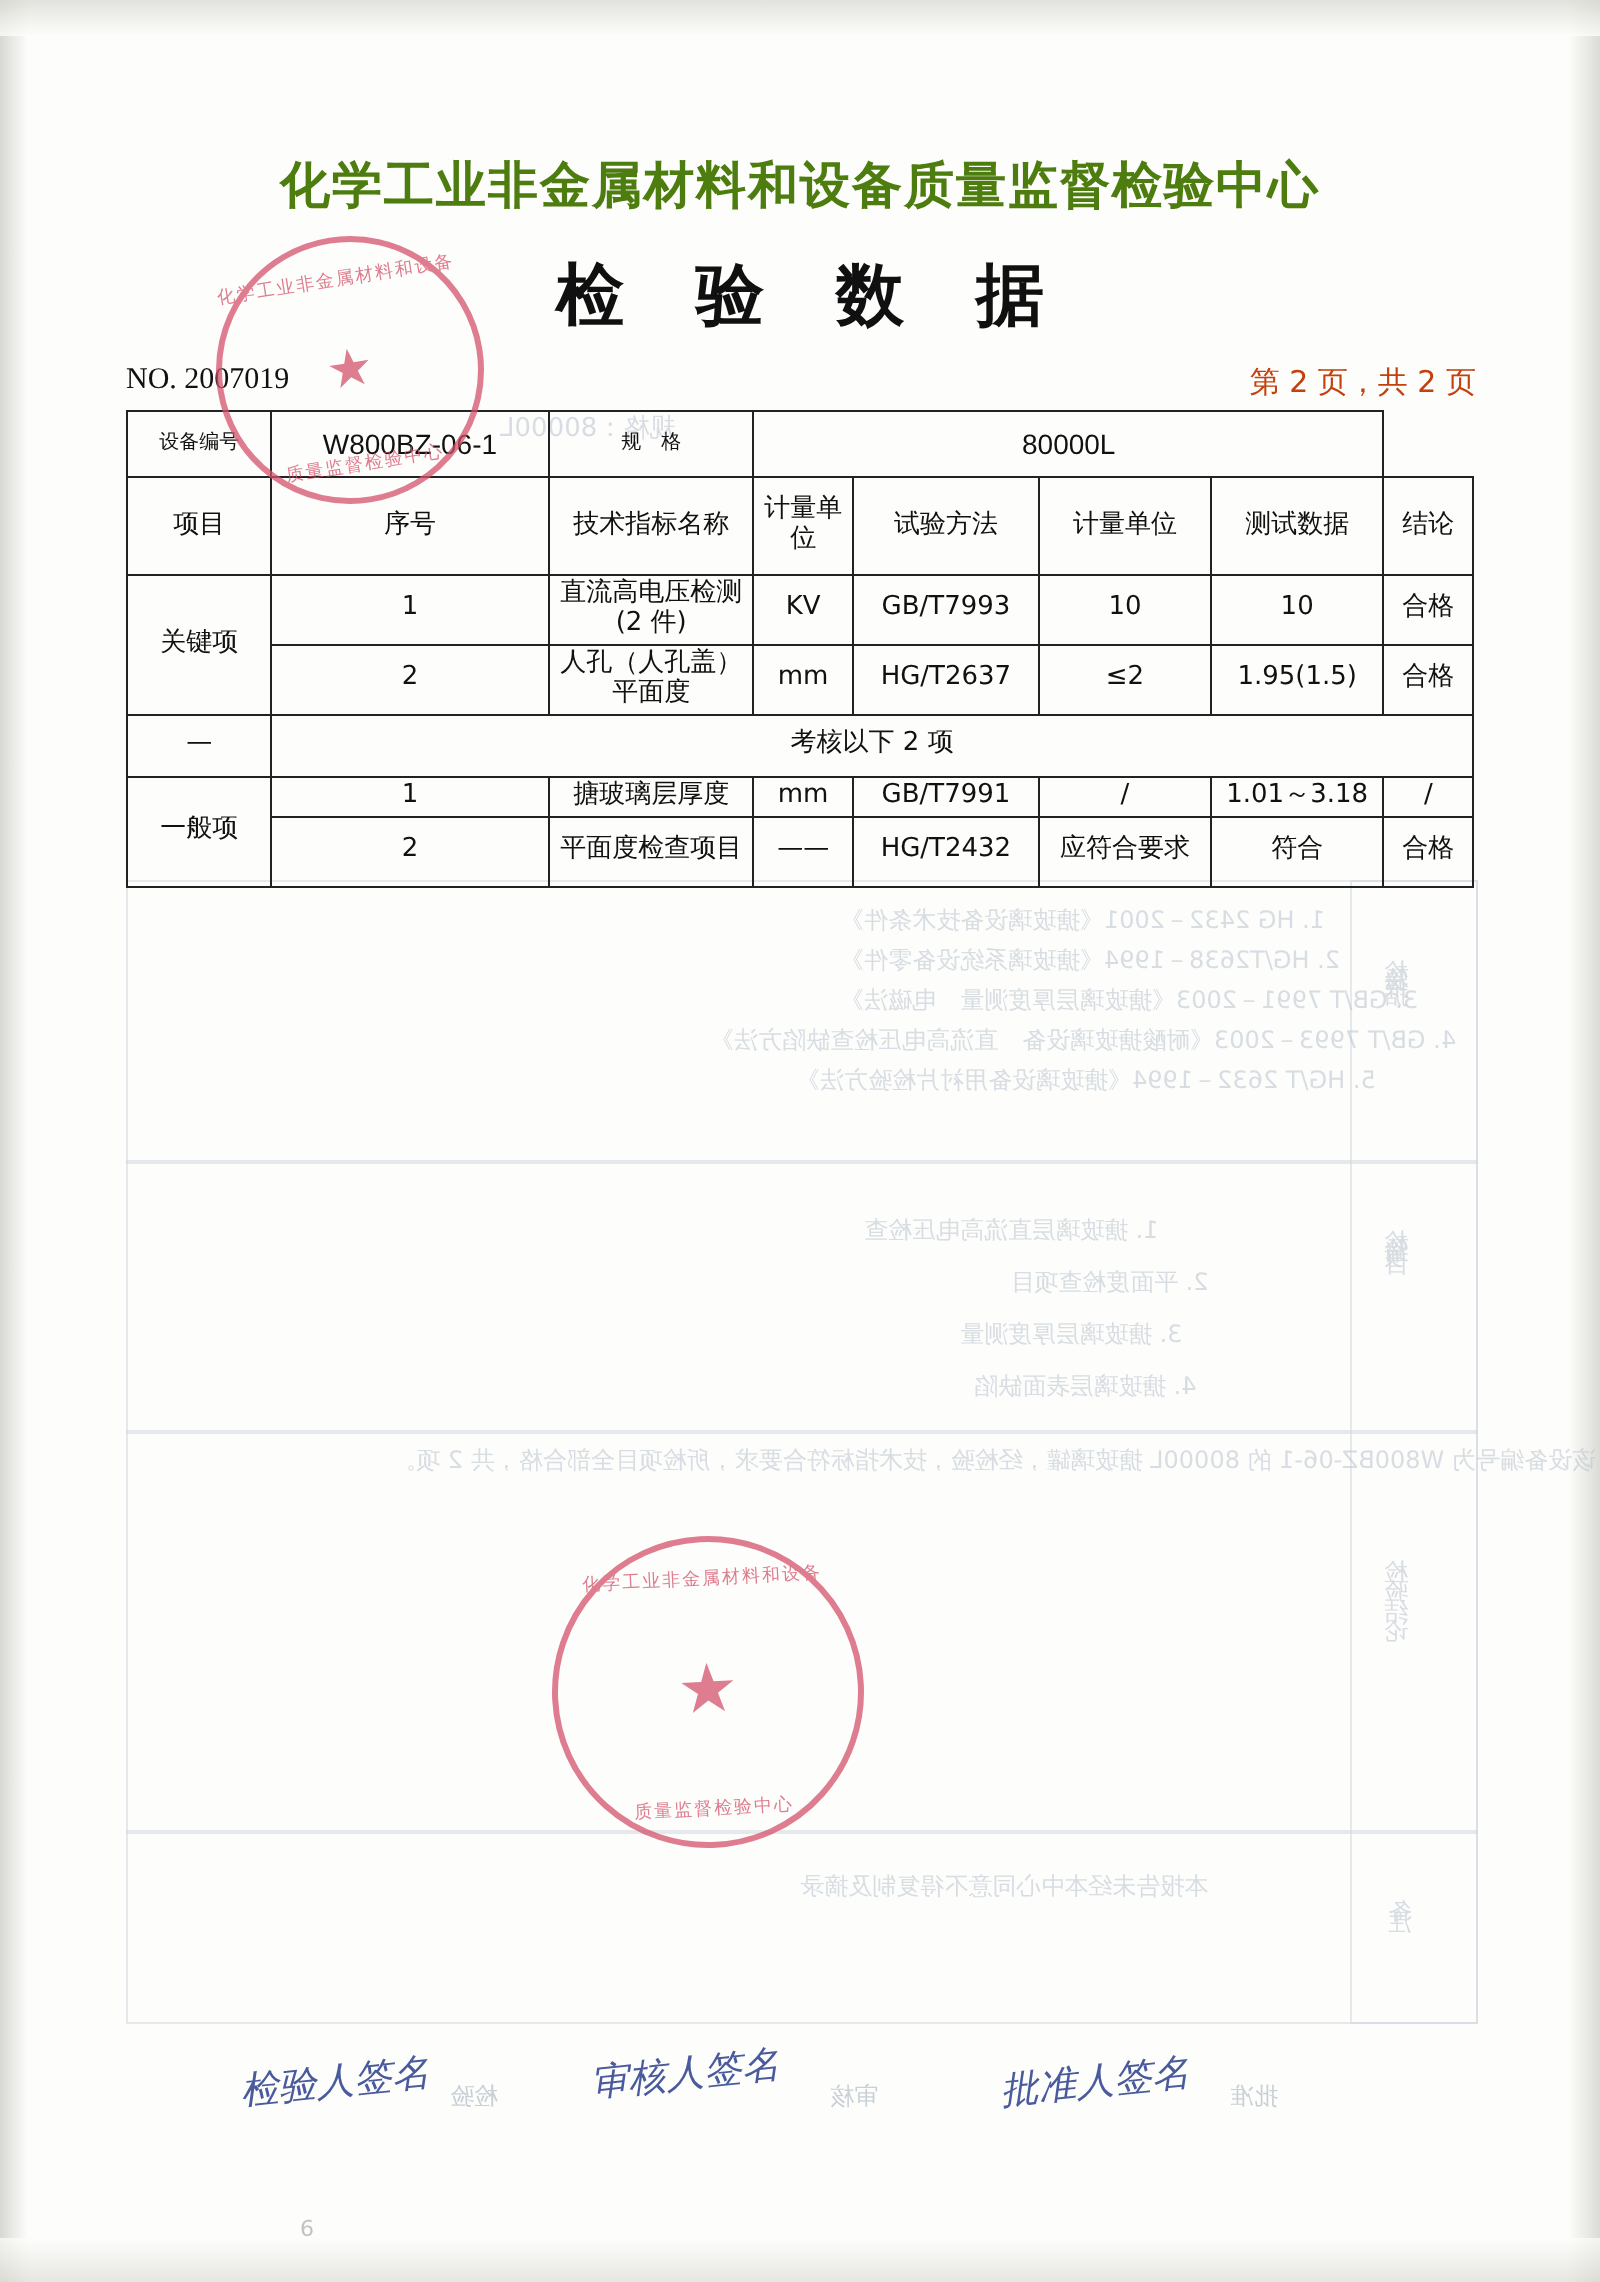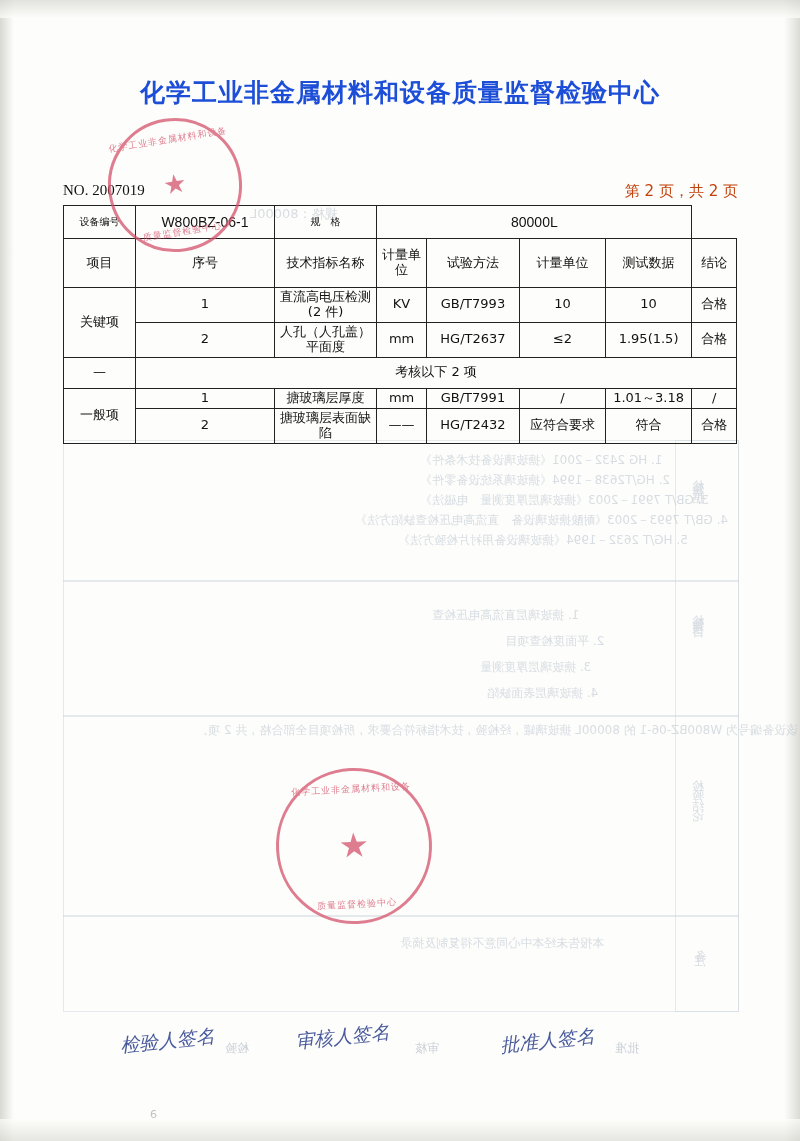--- a/index.html
+++ b/index.html
@@ -41,21 +41,21 @@
   }
 
   .title-main {
     position: absolute;
     top: 76px; left: 0; width: 800px;
     text-align: center;
     font-family: "DejaVu Sans", sans-serif;
     font-weight: bold;
     font-size: 25px;
     letter-spacing: 1px;
-    color: #1d4ed8;
+    color: #4d7c0f;
   }
   .title-sub {
     position: absolute;
     top: 125px; left: 0; width: 800px;
     text-align: center;
     font-family: "DejaVu Sans", sans-serif;
     font-weight: bold;
     font-size: 34px;
     letter-spacing: 36px;
     text-indent: 36px;
@@ -221,20 +221,21 @@
   <div class="bleed" style="left:487px; top:685px; font-size:12px;">4. 搪玻璃层表面缺陷</div>
   <div class="bleed" style="left:690px; top:605px; font-size:12px; letter-spacing:4px; writing-mode:vertical-rl;">检验项目</div>
 
   <div class="bleed" style="left:196px; top:722px; font-size:12px;">该设备编号为 W800BZ-06-1 的 80000L 搪玻璃罐，经检验，技术指标符合要求，所检项目全部合格，共 2 项。</div>
   <div class="bleed" style="left:690px; top:770px; font-size:12px; letter-spacing:10px; writing-mode:vertical-rl;">检验结论</div>
 
   <div class="bleed" style="left:400px; top:935px; font-size:12px;">本报告未经本中心同意不得复制及摘录</div>
   <div class="bleed" style="left:692px; top:940px; font-size:12px; letter-spacing:4px; writing-mode:vertical-rl;">备注</div>
 
   <div class="title-main">化学工业非金属材料和设备质量监督检验中心</div>
+  <div class="title-sub">检验数据</div>
   <div class="doc-no">NO. 2007019</div>
   <div class="page-no">第 2 页，共 2 页</div>
 
   <table class="main">
     <tbody>
         <tr>
       <td class="lbl" style="width:86px; height:28px;">设备编号</td>
       <td class="val-left" style="width:192px;">W800BZ-06-1</td>
       <td class="lbl" style="width:122px;">规　格</td>
       <td class="val-left" colspan="4">80000L</td>
@@ -283,21 +284,21 @@
       <td>搪玻璃层厚度</td>
       <td>mm</td>
       <td>GB/T7991</td>
       <td>/</td>
       <td>1.01～3.18</td>
       <td>/</td>
     </tr>
 
     <tr>
       <td style="height:30px;">2</td>
-      <td>搪玻璃层表面缺陷</td>
+      <td>平面度检查项目</td>
       <td>——</td>
       <td>HG/T2432</td>
       <td>应符合要求</td>
       <td>符合</td>
       <td>合格</td>
     </tr>
   </tbody>
     </table>
 
 

